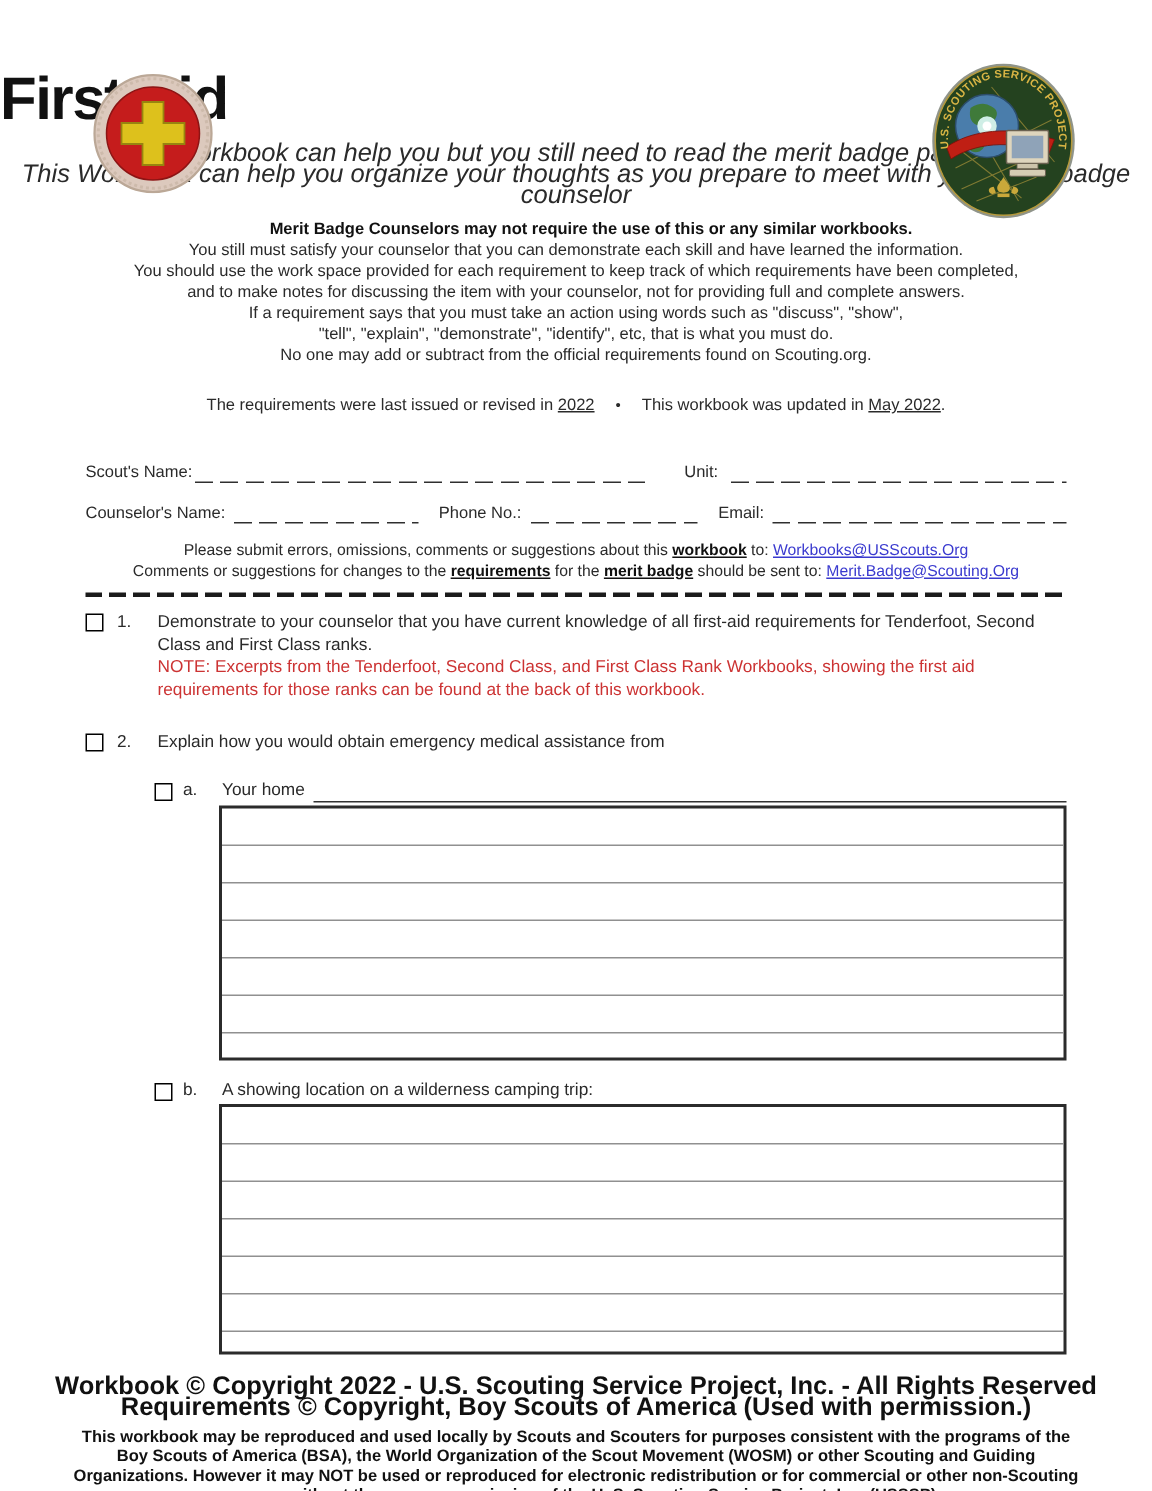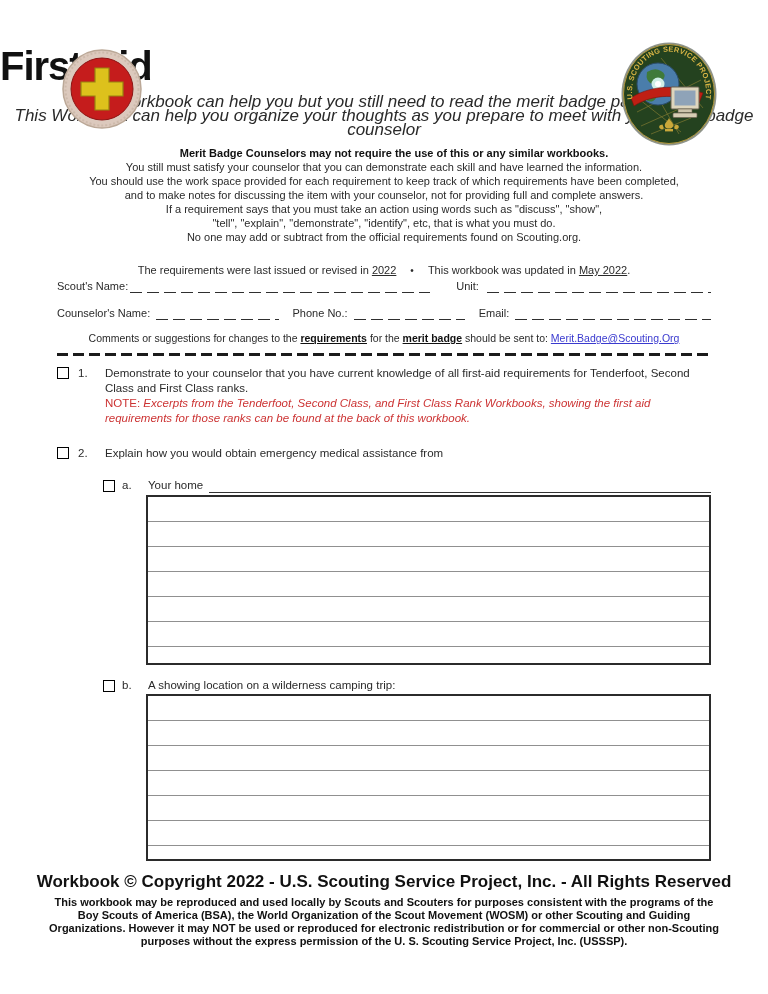--- a/index.html
+++ b/index.html
@@ -14,21 +14,21 @@
   .subtitle{margin:3px 0 0;text-align:center;font-size:27px;line-height:30px;font-weight:normal;color:#1a1a1a;}
   .intro{margin-top:7px;text-align:center;font-size:17px;line-height:14px;color:#2a2a2a;font-style:italic;}
   .notice{margin-top:9px;text-align:center;font-size:11px;line-height:14px;color:#2a2a2a;}
   .notice .b{font-weight:bold;color:#111;padding-left:20px;}
   .revision{margin-top:20px;text-align:center;font-size:11px;color:#2a2a2a;}
   .revision .u{text-decoration:underline;}
   .revision .bullet{margin:0 14px;font-size:10px;}
 
   .content{padding:0 57px;}
   .form-row{display:flex;align-items:flex-end;font-size:11px;line-height:14px;color:#2a2a2a;}
-  .form-row.r1{margin-top:3px;}
+  .form-row.r1{margin-top:32px;}
   .form-row.r2{margin-top:13px;}
   .flabel{white-space:nowrap;}
   .blank{
     display:inline-block;height:13px;
     background:repeating-linear-gradient(90deg,#2f2f2f 0 12px,rgba(0,0,0,0) 12px 17px) left bottom / 100% 1.5px no-repeat;
   }
   .blank-scout{width:300px;margin-left:2px;margin-right:26px;}
   .grow{flex:1;margin-left:8px;}
   .b1{flex:1.1;margin-left:6px;}
   .b2{flex:1.0;margin-left:6px;}
@@ -42,21 +42,21 @@
   .dashes{margin-top:7px;height:3px;
     background:repeating-linear-gradient(90deg,#1b1b1b 0 11px,rgba(0,0,0,0) 11px 16px);}
 
   .req{display:flex;align-items:flex-start;font-size:11.5px;line-height:15px;color:#2a2a2a;}
   .req.q1{margin-top:10px;}
   .req.q2{margin-top:20px;}
   .cb{display:inline-block;width:12px;height:12px;border:1.5px solid #000;box-sizing:border-box;background:#fff;flex:0 0 auto;margin-top:1px;}
   .rnum{display:inline-block;width:27px;margin-left:9px;flex:0 0 auto;}
   .rtext{flex:1;}
   .note{color:#cc3333;max-width:562px;}
-  .note .ni{font-style:italic;}
+  .note .ni{}
 
   .sub{display:flex;align-items:flex-end;font-size:11.5px;line-height:15px;color:#2a2a2a;margin-left:46px;}
   .sub.sa{margin-top:17px;}
   .sub.sb{margin-top:13px;}
   .sub .cb{margin-bottom:1px;}
   .snum{display:inline-block;width:26px;margin-left:7px;flex:0 0 auto;}
   .slabel{white-space:nowrap;}
   .writeline{flex:1;border-bottom:1.5px solid #333;margin-left:6px;height:13px;}
 
   .answerbox{margin-left:89px;border:2px solid #2b2b2b;background:#fff;box-sizing:border-box;}
@@ -152,20 +152,26 @@
       <span class="flabel">Counselor's Name:</span>
       <span class="blank b1"></span>
       <span class="flabel gap-l">Phone No.:</span>
       <span class="blank b2"></span>
       <span class="flabel gap-l">Email:</span>
       <span class="blank b3"></span>
     </div>
 
     <div class="submit">
       <div>
+        <span>Please submit errors, omissions, comments or suggestions about this</span>
+        <span class="bu">workbook</span>
+        <span>to:</span>
+        <span class="link">Workbooks@USScouts.Org</span>
+      </div>
+      <div>
         <span>Comments or suggestions for changes to the</span>
         <span class="bu">requirements</span>
         <span>for the</span>
         <span class="bu">merit badge</span>
         <span>should be sent to:</span>
         <span class="link">Merit.Badge@Scouting.Org</span>
       </div>
     </div>
 
     <div class="dashes"></div>
@@ -218,17 +224,18 @@
       <div class="arow"></div>
       <div class="arow"></div>
       <div class="arow"></div>
       <div class="arow"></div>
     </div>
 
   </div>
 
   <div class="copyright">
     <div>Workbook © Copyright 2022 - U.S. Scouting Service Project, Inc. - All Rights Reserved</div>
+    <div>Requirements © Copyright, Boy Scouts of America (Used with permission.)</div>
   </div>
 
   <div class="legal">This workbook may be reproduced and used locally by Scouts and Scouters for purposes consistent with the programs of the Boy Scouts of America (BSA), the World Organization of the Scout Movement (WOSM) or other Scouting and Guiding Organizations. However it may NOT be used or reproduced for electronic redistribution or for commercial or other non-Scouting purposes without the express permission of the U. S. Scouting Service Project, Inc. (USSSP).</div>
 
 </div>
 
 </body></html>

